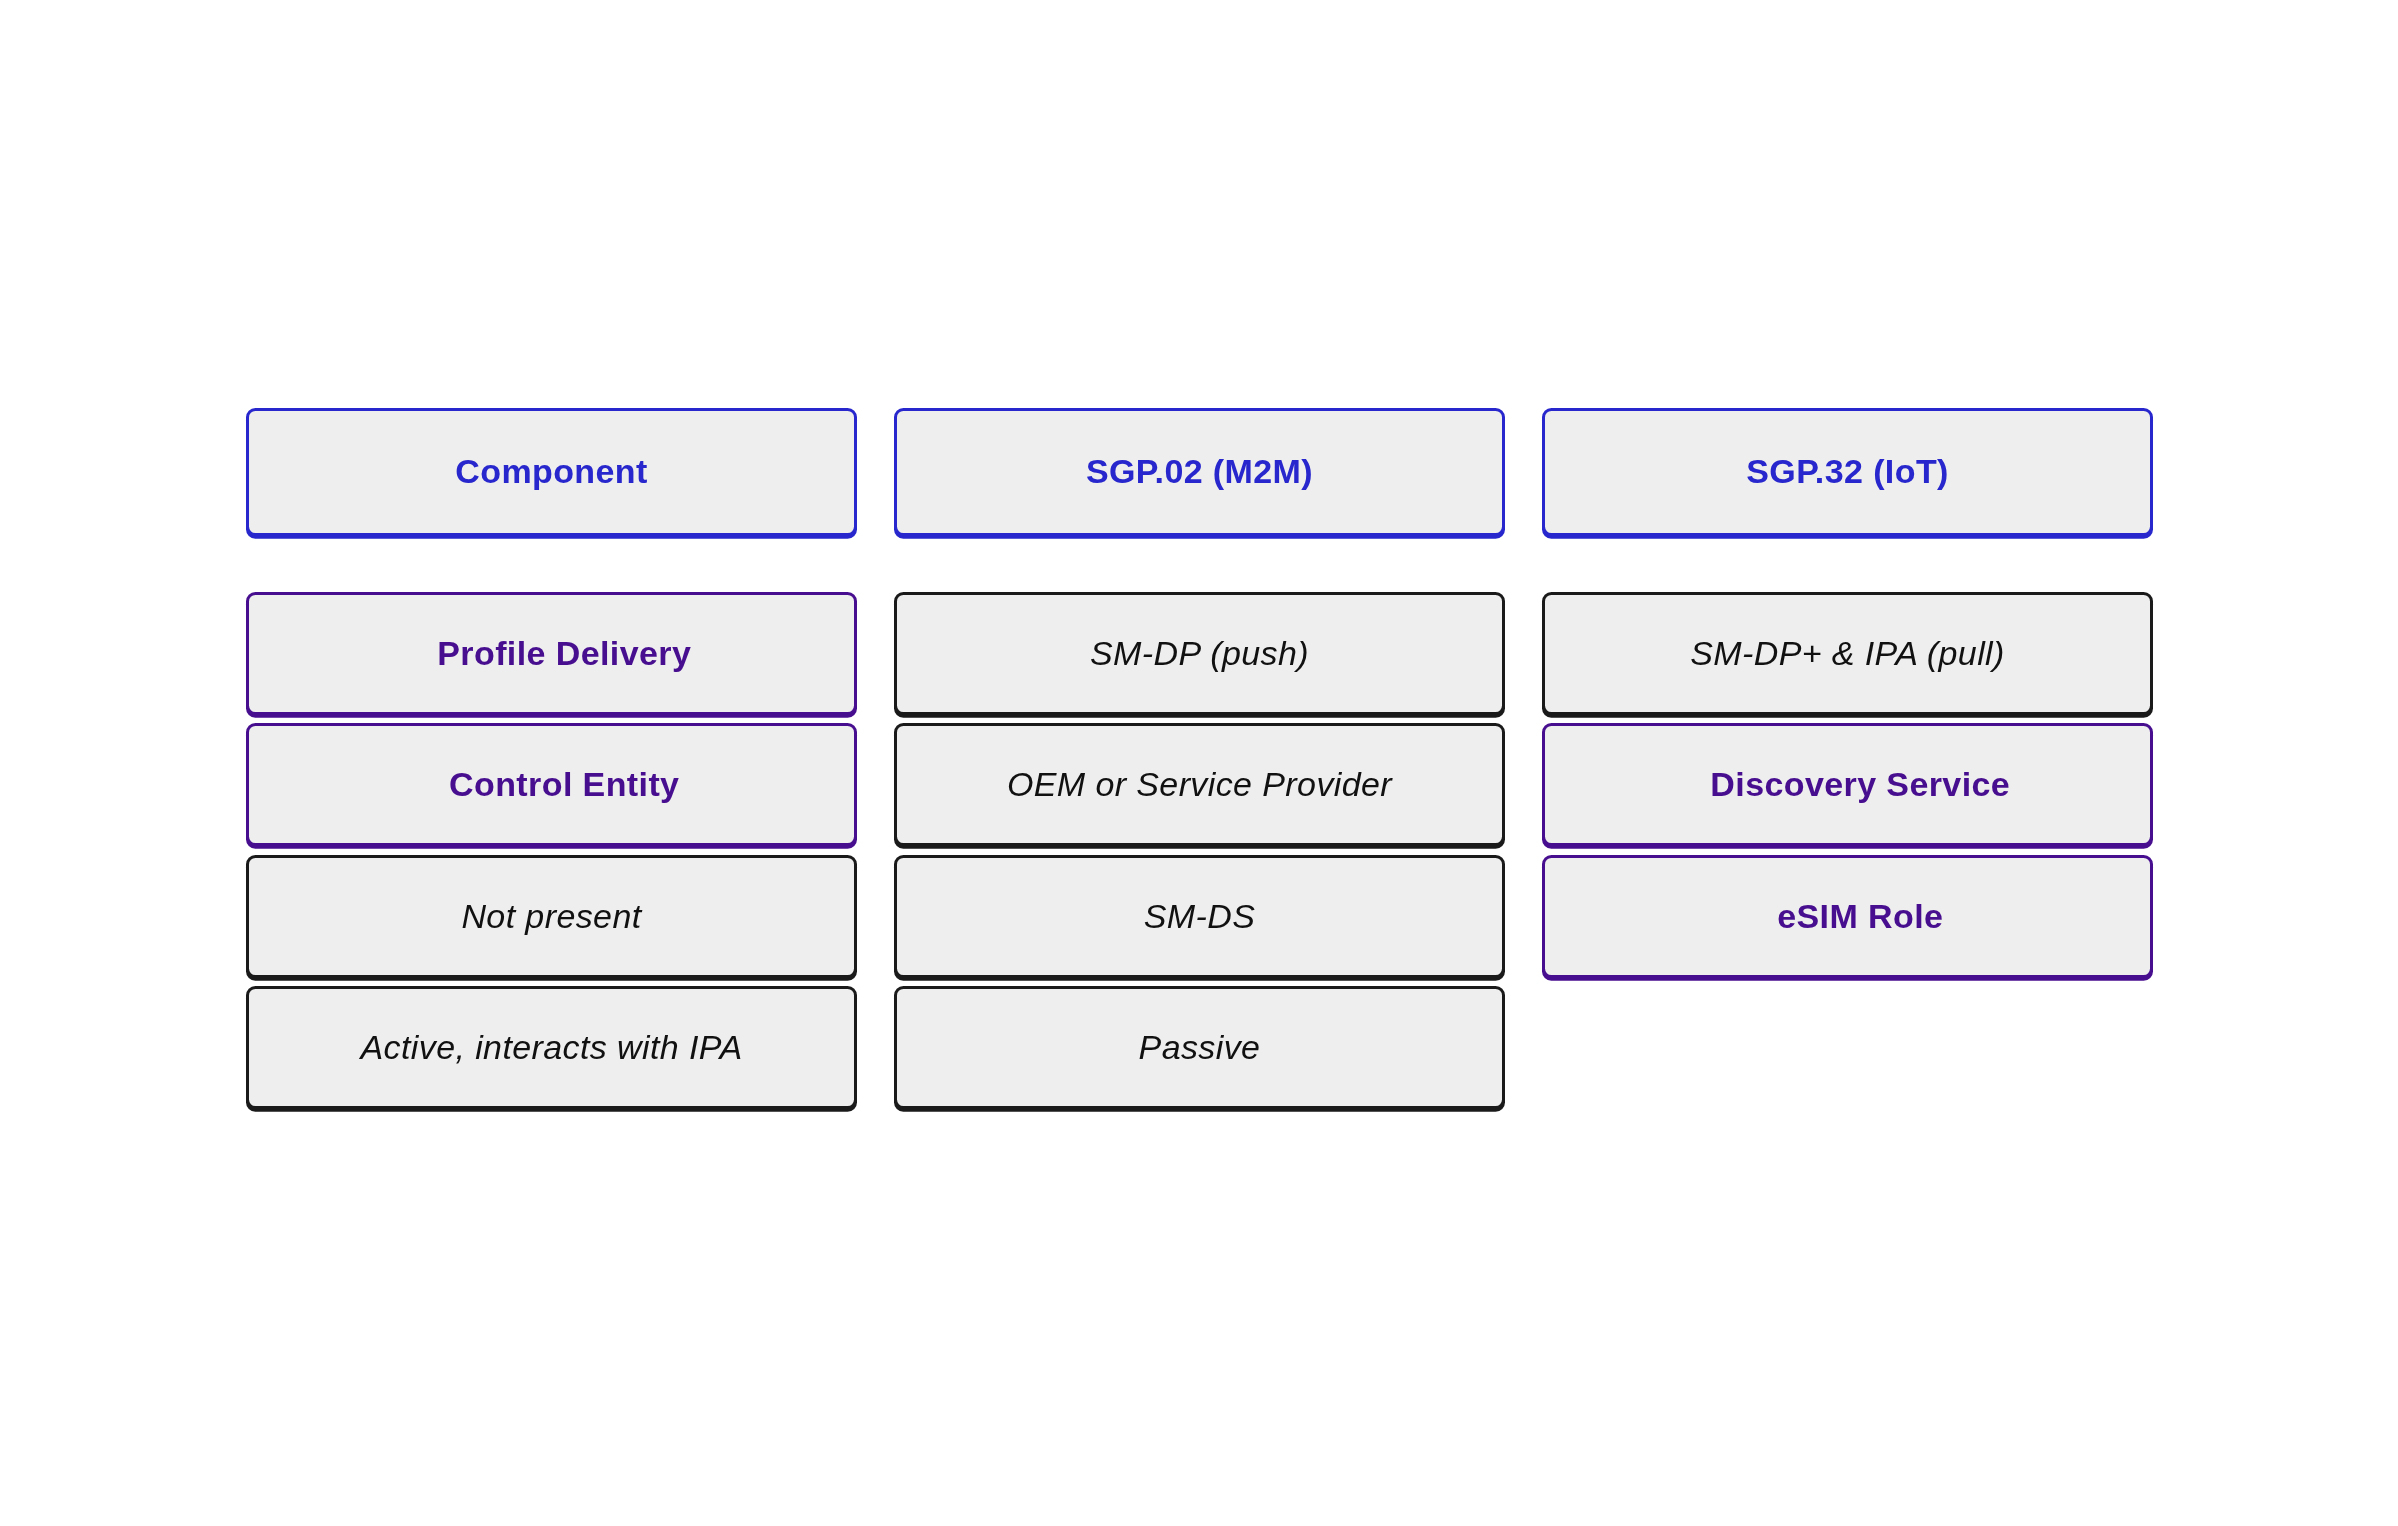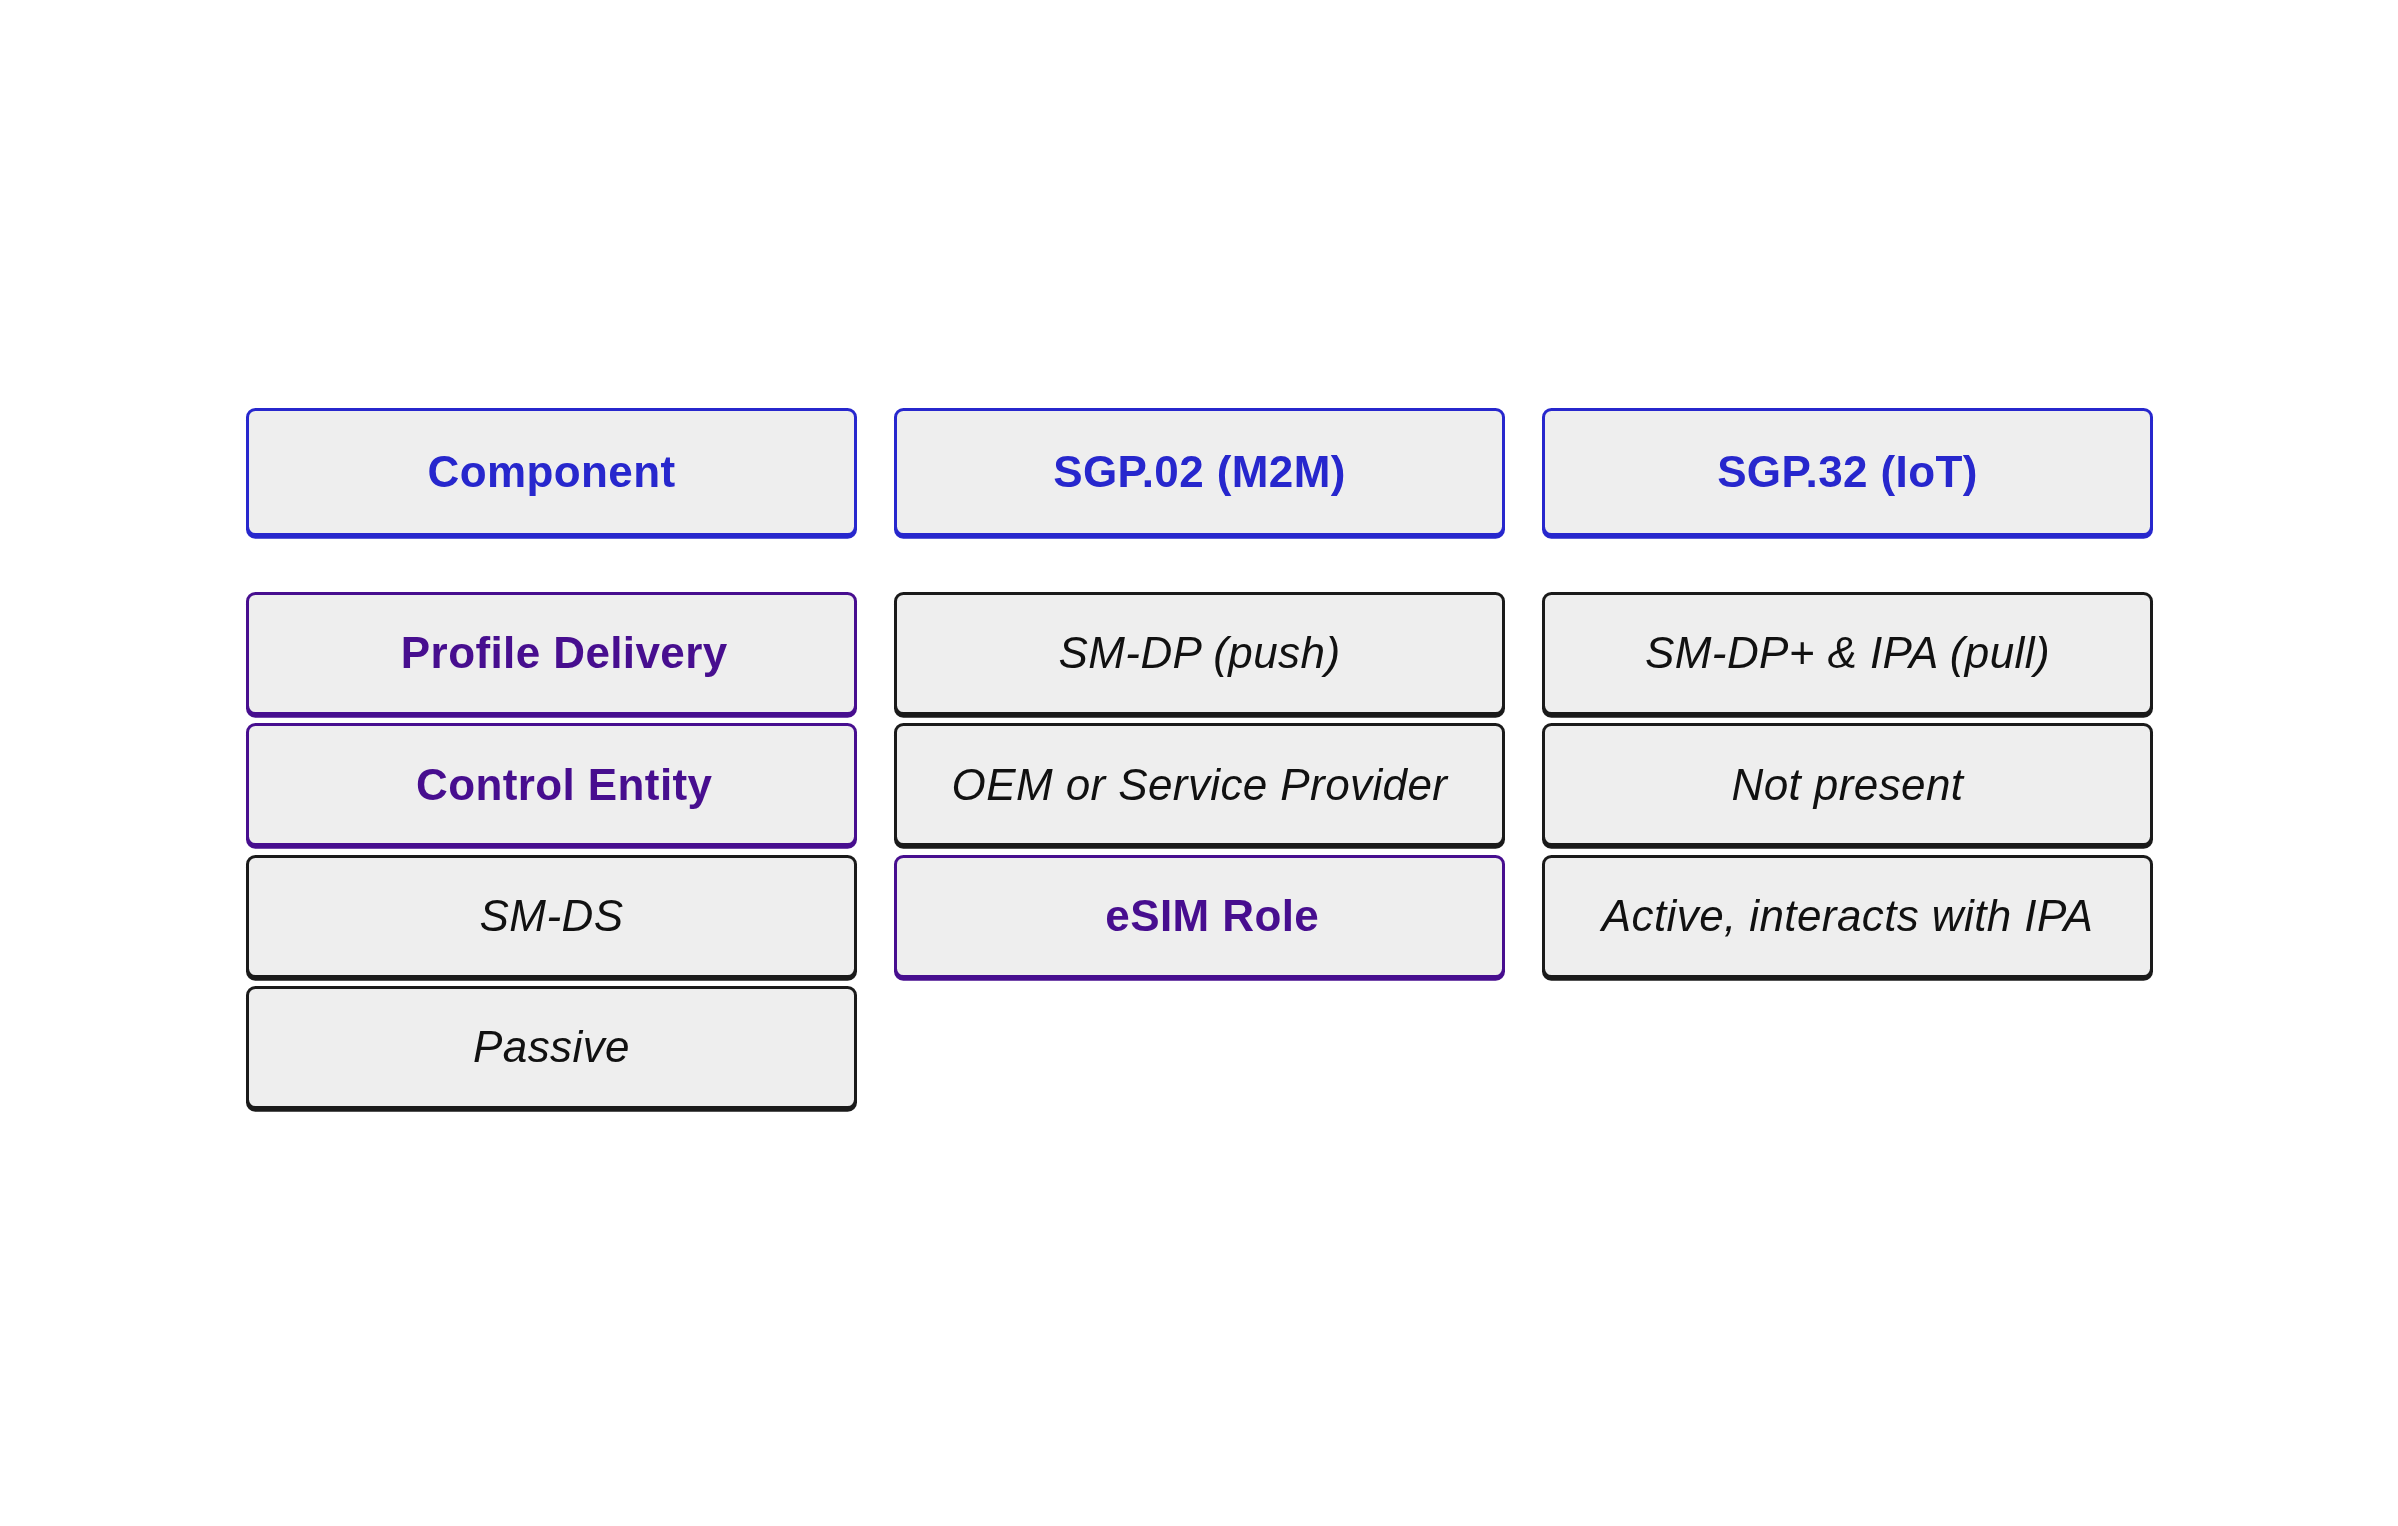--- a/index.html
+++ b/index.html
@@ -33,21 +33,21 @@
     grid-template-rows:repeat(4,123px);
     row-gap:8.4px;
   }
   .box{
     background:var(--box-bg);
     border-radius:9.4px;
     display:flex;
     align-items:center;
     justify-content:center;
     text-align:center;
-    font-size:44px;
+    font-size:34px;
     letter-spacing:0.4px;
     line-height:1.1;
     padding:0 22.5px;
   }
   .box.header{
     border:3.7px solid var(--header-accent);
     color:var(--header-accent);
     box-shadow:0 2.8px 0 var(--header-accent);
     font-weight:600;
   }
@@ -79,20 +79,21 @@
 
   <div class="grid body-grid">
 
     <div class="box label">Profile Delivery</div>
     <div class="box value">SM-DP (push)</div>
     <div class="box value">SM-DP+ &amp; IPA (pull)</div>
 
     <div class="box label">Control Entity</div>
     <div class="box value">OEM or Service Provider</div>
 
+    <div class="box label">Discovery Service</div>
     <div class="box value">Not present</div>
     <div class="box value">SM-DS</div>
 
     <div class="box label">eSIM Role</div>
     <div class="box value">Active, interacts with IPA</div>
     <div class="box value">Passive</div>
 
   </div>
 </div>
 

